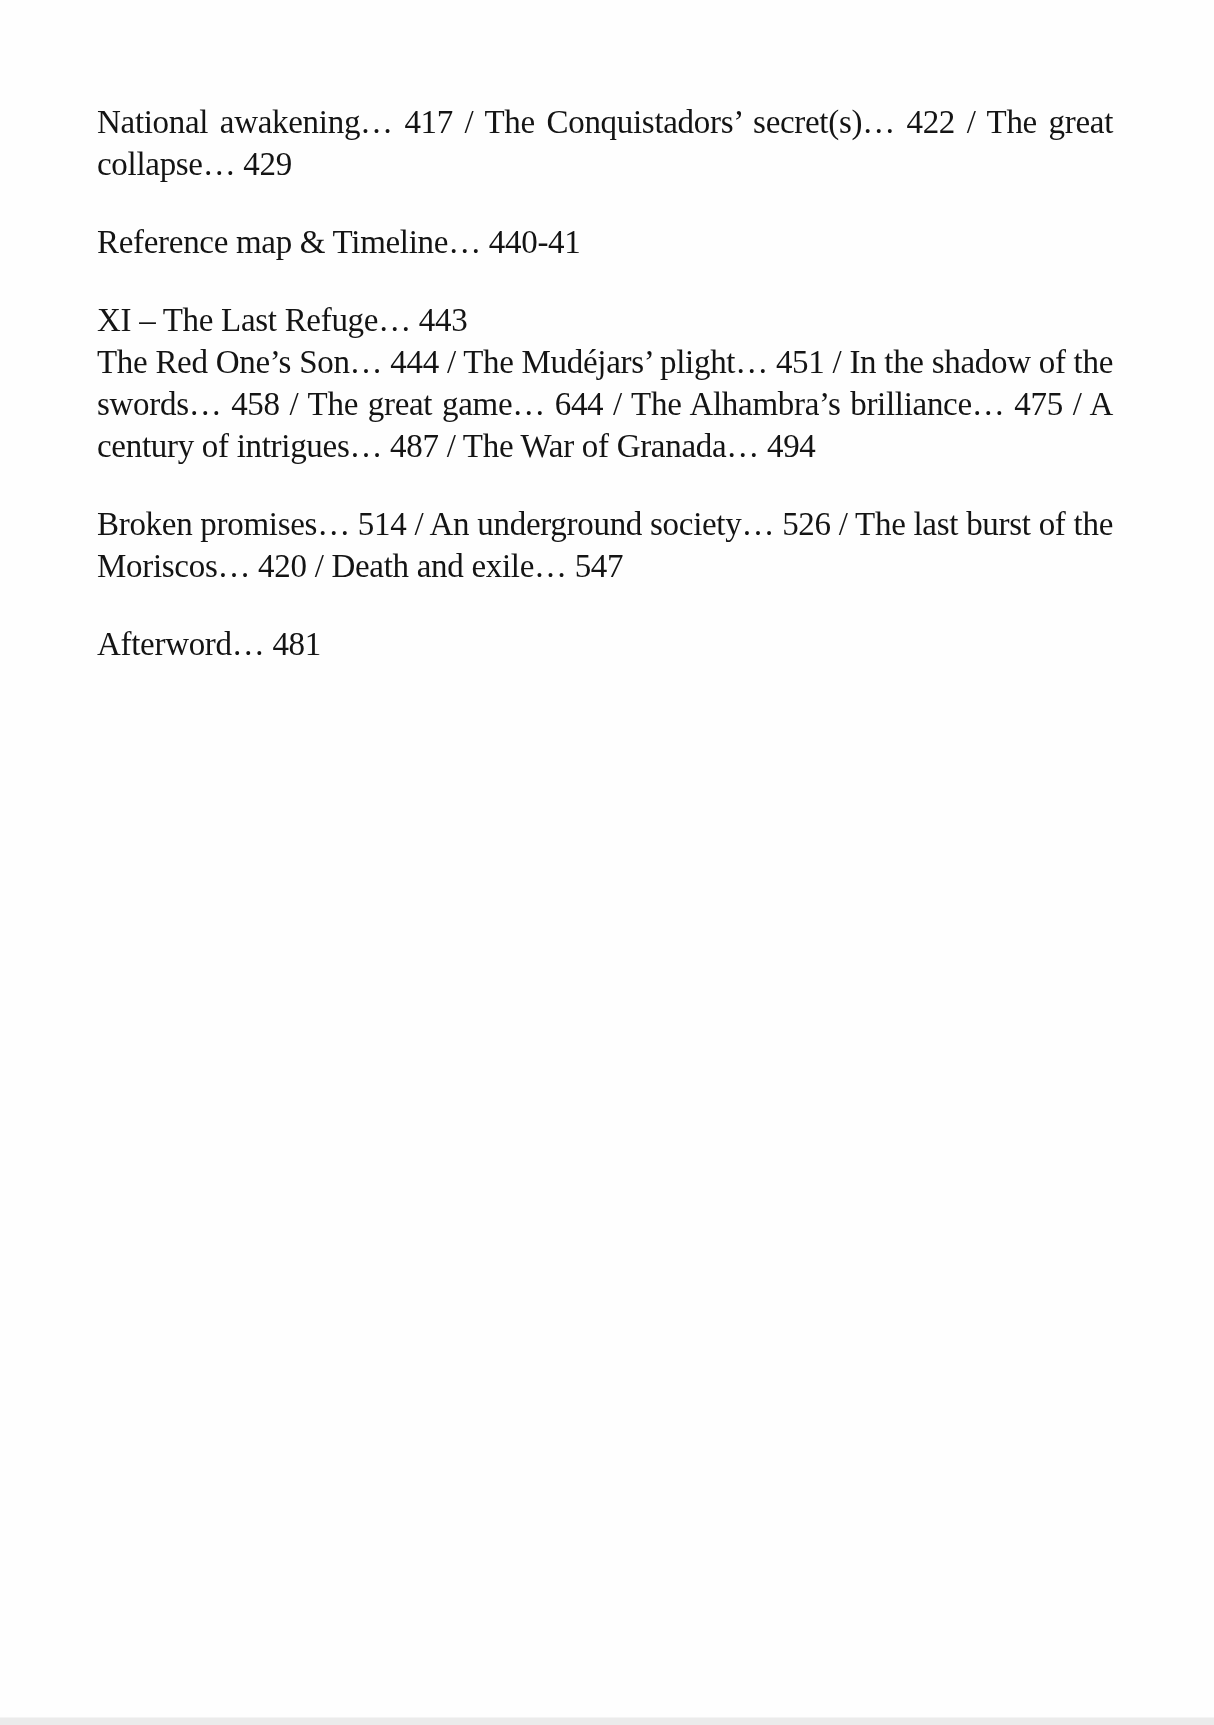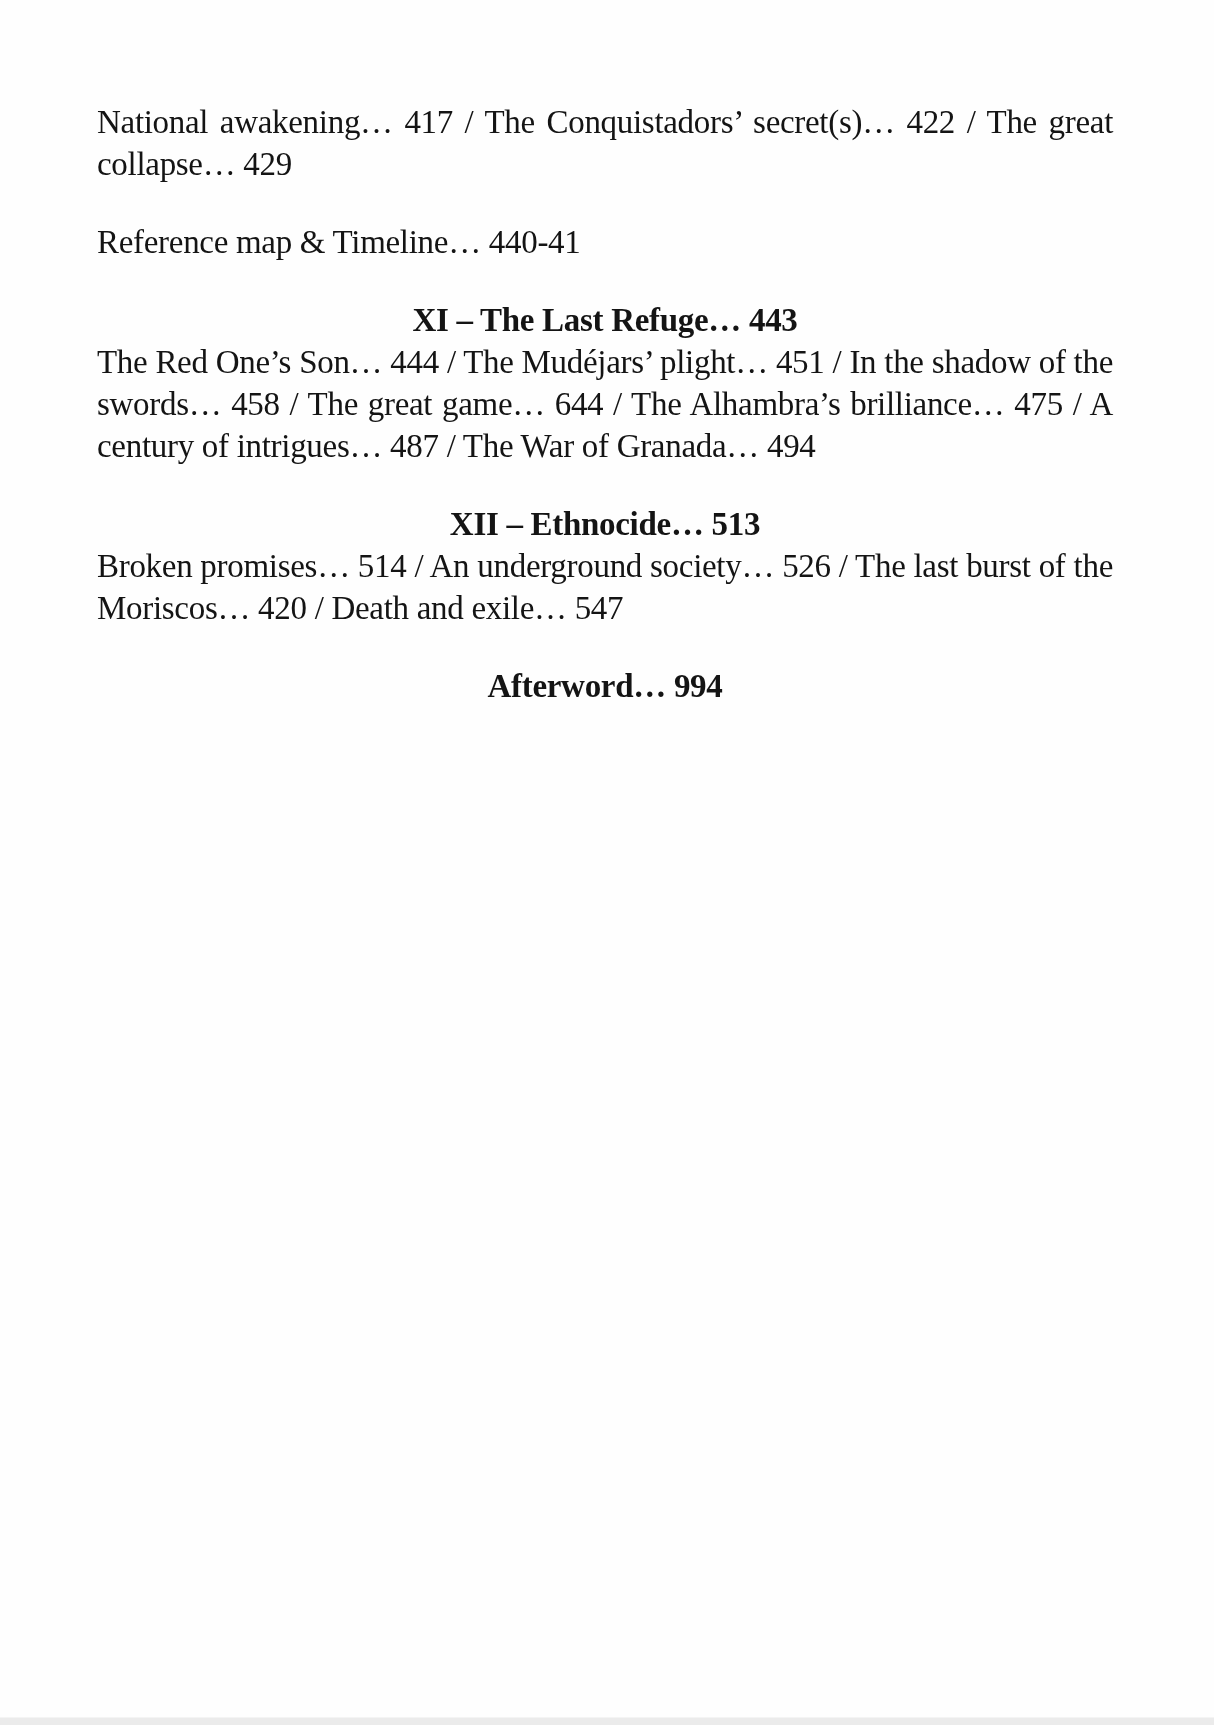--- a/index.html
+++ b/index.html
@@ -31,22 +31,21 @@
     margin: 0;
   }
   .justify {
     text-align: justify;
     text-justify: inter-word;
     font-family: Liberation Serif, serif;
   }
   .italic {
   }
   .bold {
-    font-weight: bold;
-    text-align: center;
+    font-weight: normal;
   }
   .bottom-edge {
     position: absolute;
     left: 0;
     bottom: 0;
     width: 1214px;
     height: 7px;
     background: #ebebeb;
     border-top: 1px solid #f4f4f4;
   }
@@ -64,23 +63,22 @@
     <p class="italic">Reference map &amp; Timeline… 440-41</p>
   </div>
 
   <div class="block">
     <p class="bold">XI – The Last Refuge… 443</p>
     <p class="justify">The Red One’s Son… 444 / The Mudéjars’ plight… 451 / In the shadow of the swords… 458 / The great game… 644 / The Alhambra’s brilliance… 475 / A century of intrigues… 487 / The War of Granada… 494</p>
   </div>
 
 
   <div class="block">
-    <p class="bold">XII – Ethnocide… 513</p>
     <p class="justify">Broken promises… 514 / An underground society… 526 / The last burst of the Moriscos… 420 / Death and exile… 547</p>
   </div>
 
   <div class="block">
-    <p class="bold">Afterword… 994</p>
+    <p class="bold">Afterword… 481</p>
   </div>
 
 </main>
 
 <div class="bottom-edge"></div>
 
 </body></html>

